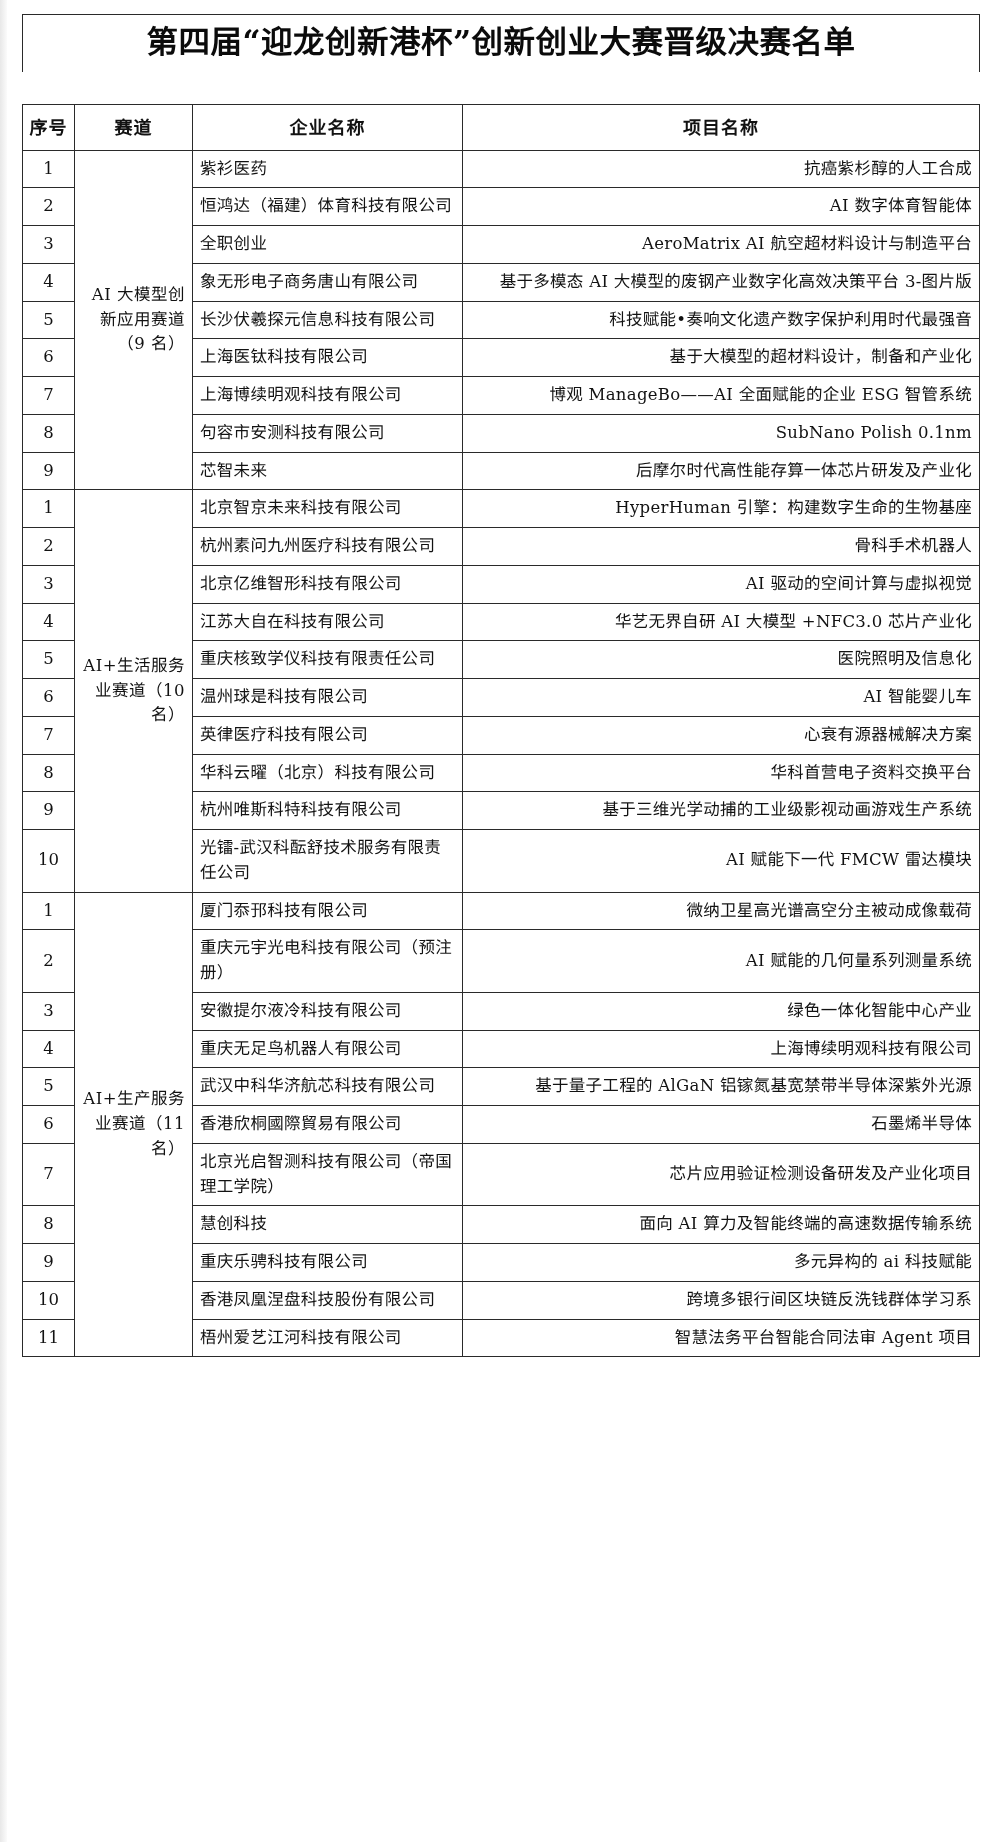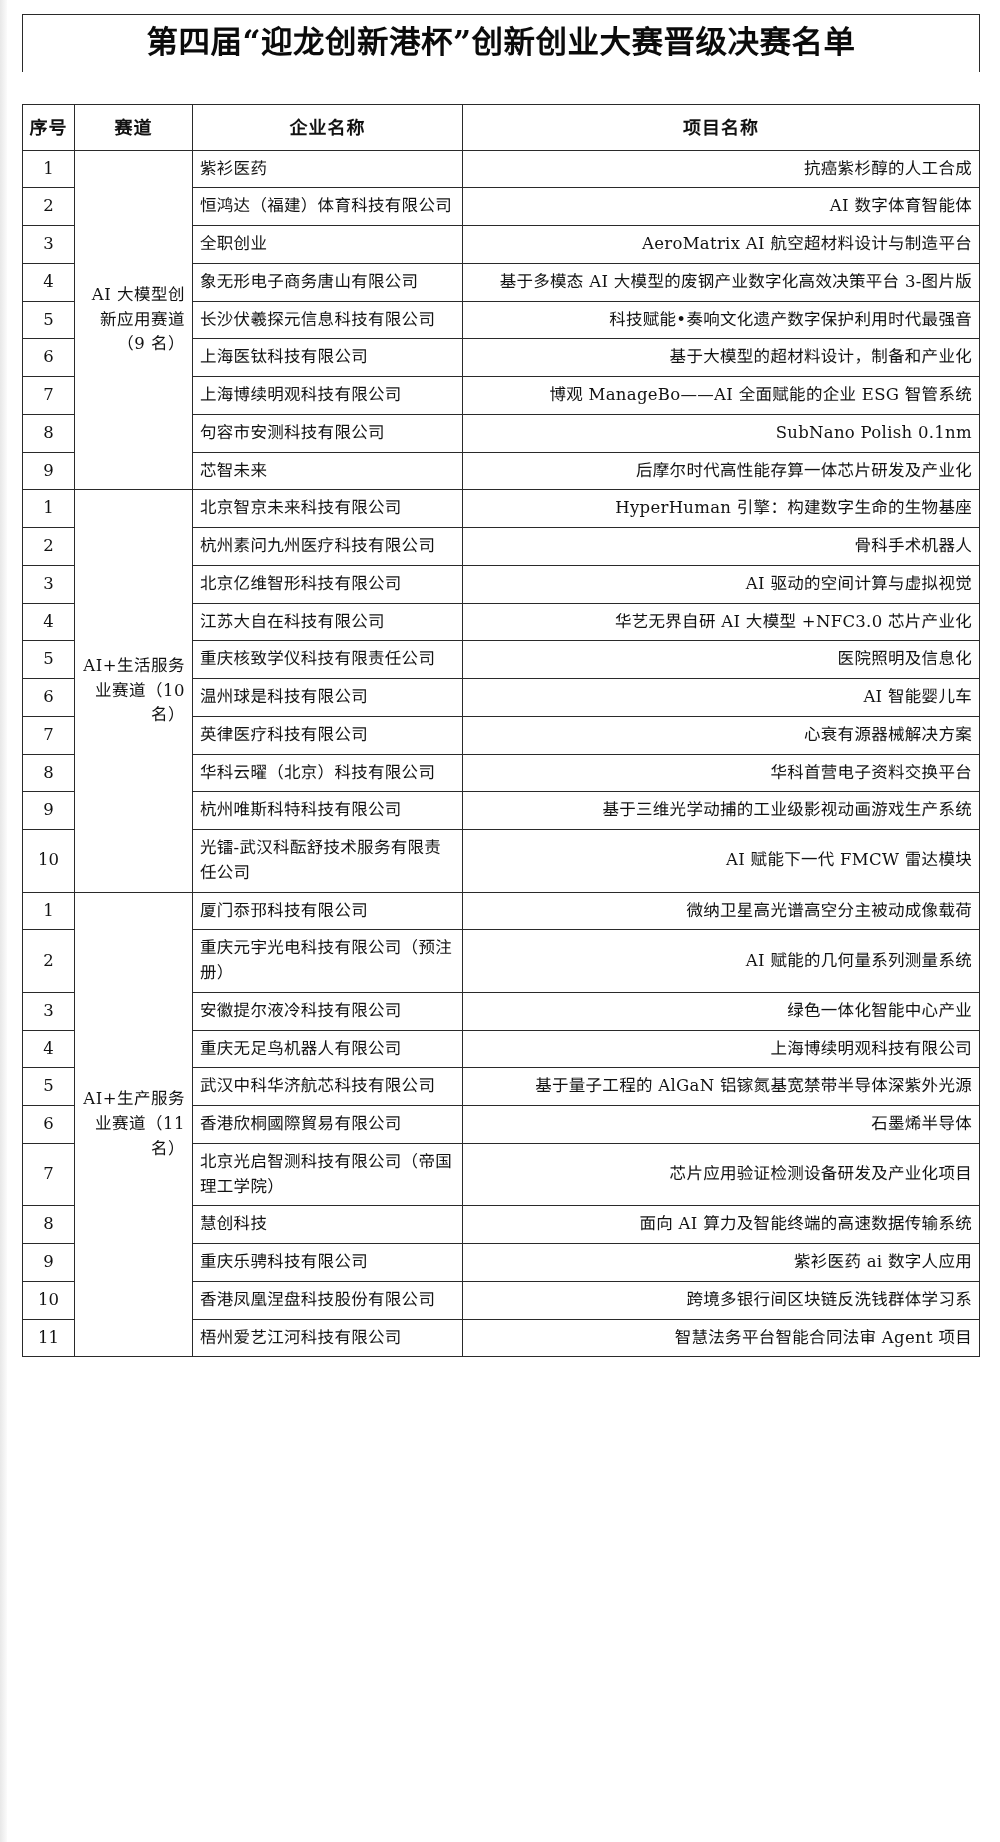--- a/index.html
+++ b/index.html
@@ -260,21 +260,21 @@
           <td class="proj">芯片应用验证检测设备研发及产业化项目</td>
         </tr>
         <tr>
           <td class="idx">8</td>
           <td class="corp">慧创科技</td>
           <td class="proj">面向 AI 算力及智能终端的高速数据传输系统</td>
         </tr>
         <tr>
           <td class="idx">9</td>
           <td class="corp">重庆乐骋科技有限公司</td>
-          <td class="proj">紫衫医药 ai 数字人应用</td>
+          <td class="proj">多元异构的 ai 科技赋能</td>
         </tr>
         <tr>
           <td class="idx">10</td>
           <td class="corp">香港凤凰涅盘科技股份有限公司</td>
           <td class="proj">跨境多银行间区块链反洗钱群体学习系</td>
         </tr>
         <tr>
           <td class="idx">11</td>
           <td class="corp">梧州爱艺江河科技有限公司</td>
           <td class="proj">智慧法务平台智能合同法审 Agent 项目</td>

